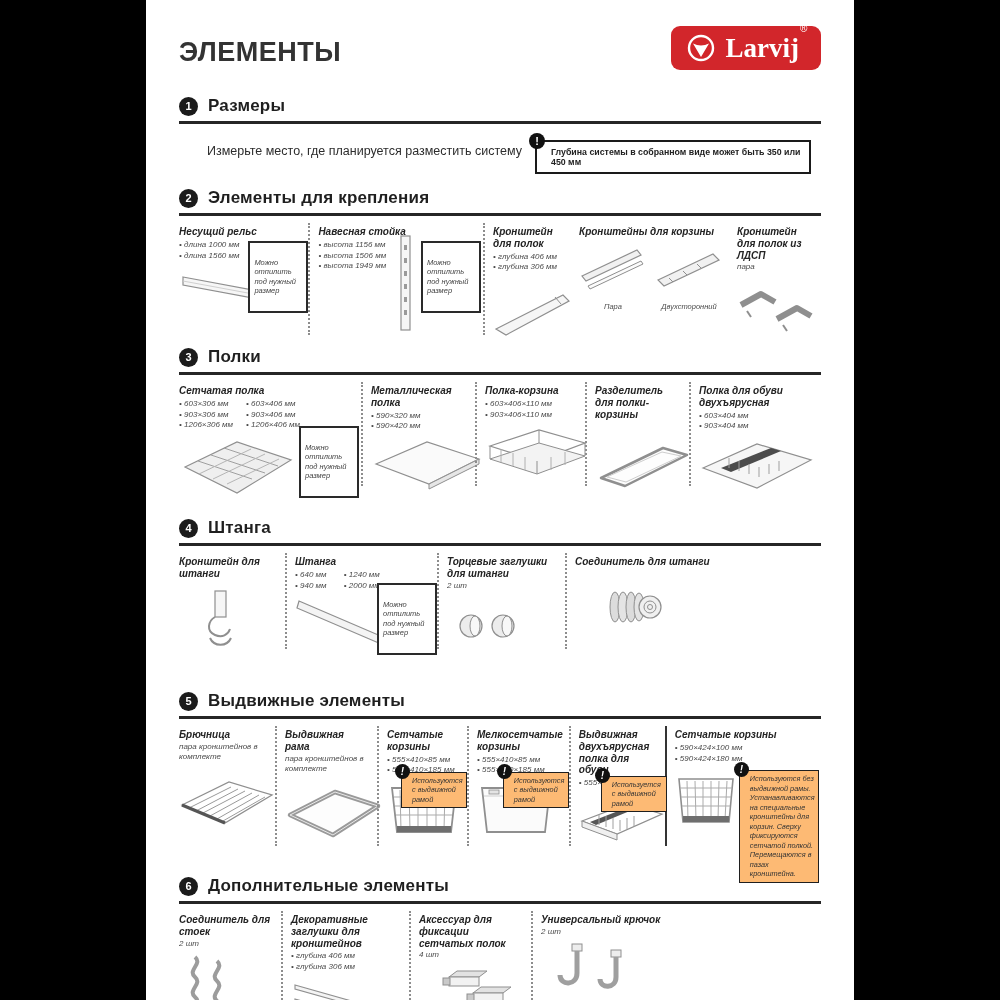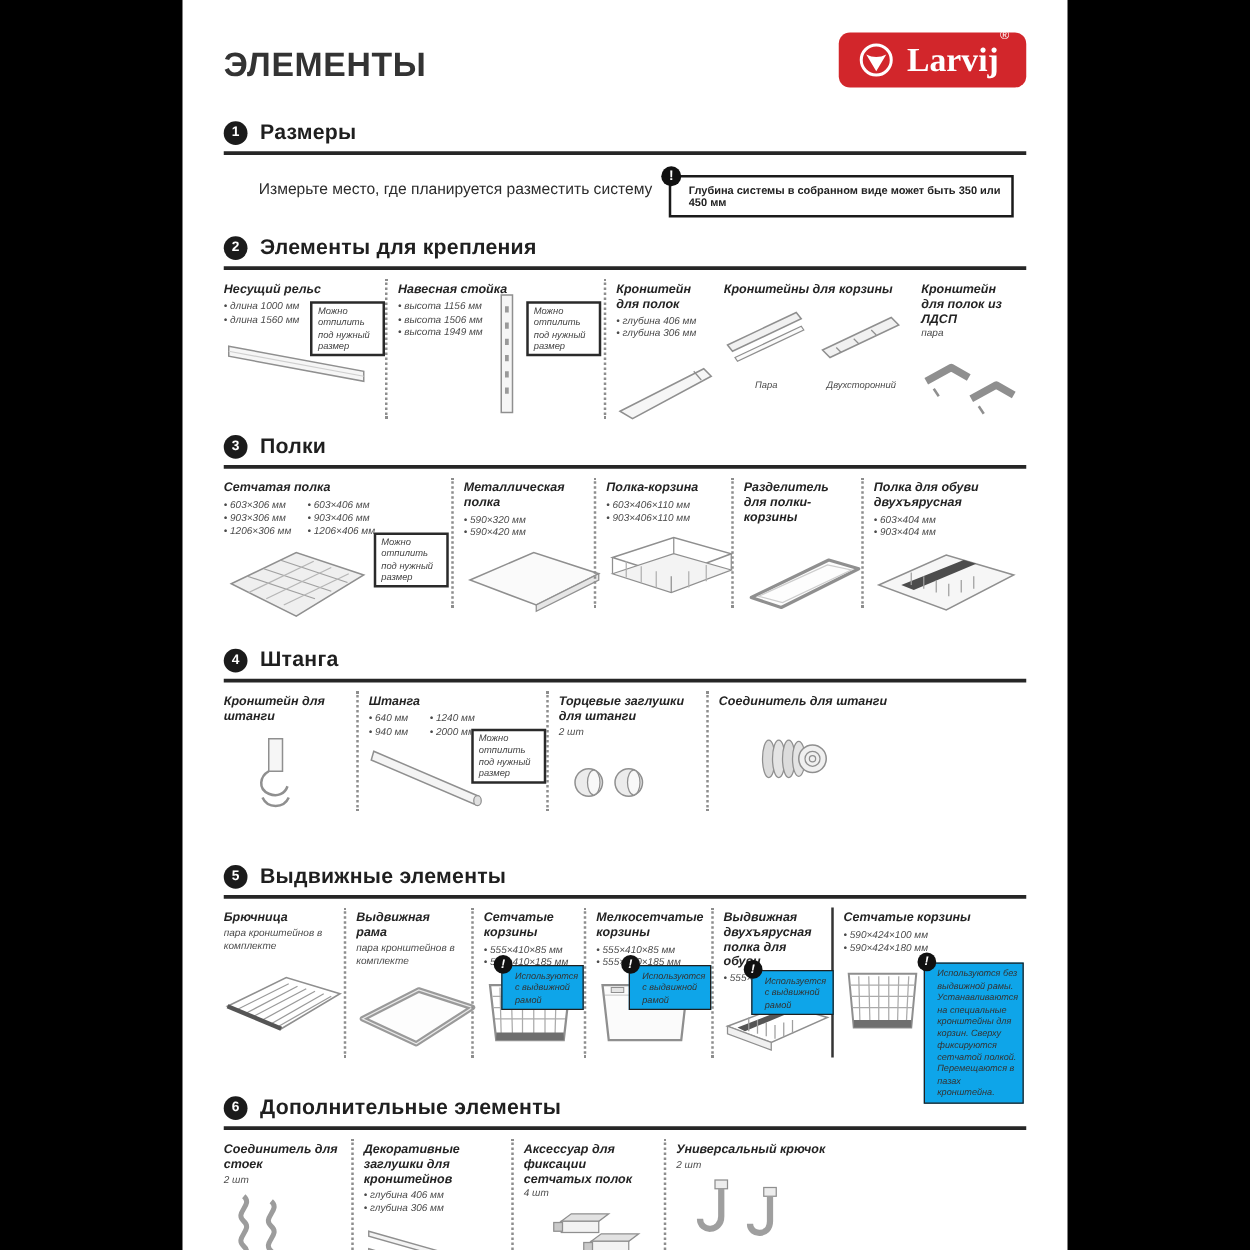--- a/index.html
+++ b/index.html
@@ -36,31 +36,31 @@
   .item.first{padding-left:0;}
   .ds{border-left:2px dotted #8d8d8d;}
   .ss{border-left:2px solid #343434;}
   .plabel{font-size:10px;font-weight:bold;color:#242424;line-height:1.18;}
   .specs{margin-top:2px;}
   .specs.two{display:grid;grid-template-columns:auto auto;column-gap:6px;}
   .spec{font-size:8px;color:#4a4a4a;line-height:1.35;white-space:nowrap;}
   .spec::before{content:"• ";color:#4a4a4a;}
   .qty{font-size:8px;color:#4a4a4a;line-height:1.3;margin-top:1px;}
   .cut{position:absolute;border:2px solid #2a2a2a;font-size:7.5px;line-height:1.25;color:#444;
-       padding:1px 4px;width:48px;background:#fff;z-index:2;}
+       padding:15px 4px;width:48px;background:#fff;z-index:2;}
   .illus{display:block;margin-top:4px;}
   .abs{position:absolute;}
   .minis{display:flex;gap:8px;margin-top:6px;}
   .mini{text-align:center;}
   .cap{font-size:7.5px;color:#4a4a4a;margin-top:2px;}
 
   
   .warn{position:absolute;width:66px;z-index:3;}
   .warn .excl{position:absolute;left:-6px;top:-8px;width:15px;height:15px;font-size:10px;}
-  .warn-box{border:1.5px solid #1f1f1f;background:#0ea5e9;padding:3px 3px 3px 10px;font-size:7.3px;line-height:1.3;color:#333;}
+  .warn-box{border:1.5px solid #1f1f1f;background:#fdba74;padding:3px 3px 3px 10px;font-size:7.3px;line-height:1.3;color:#333;}
   .warn-flow{position:relative;margin-left:2px;flex:1;}
   .warn-flow .excl{position:absolute;left:-5px;top:-8px;width:15px;height:15px;font-size:10px;}
   .row{display:flex;align-items:flex-start;margin-top:6px;}
 
   svg{overflow:visible;}
 </style>
 </head>
 <body>
 
 <div class="stage">

